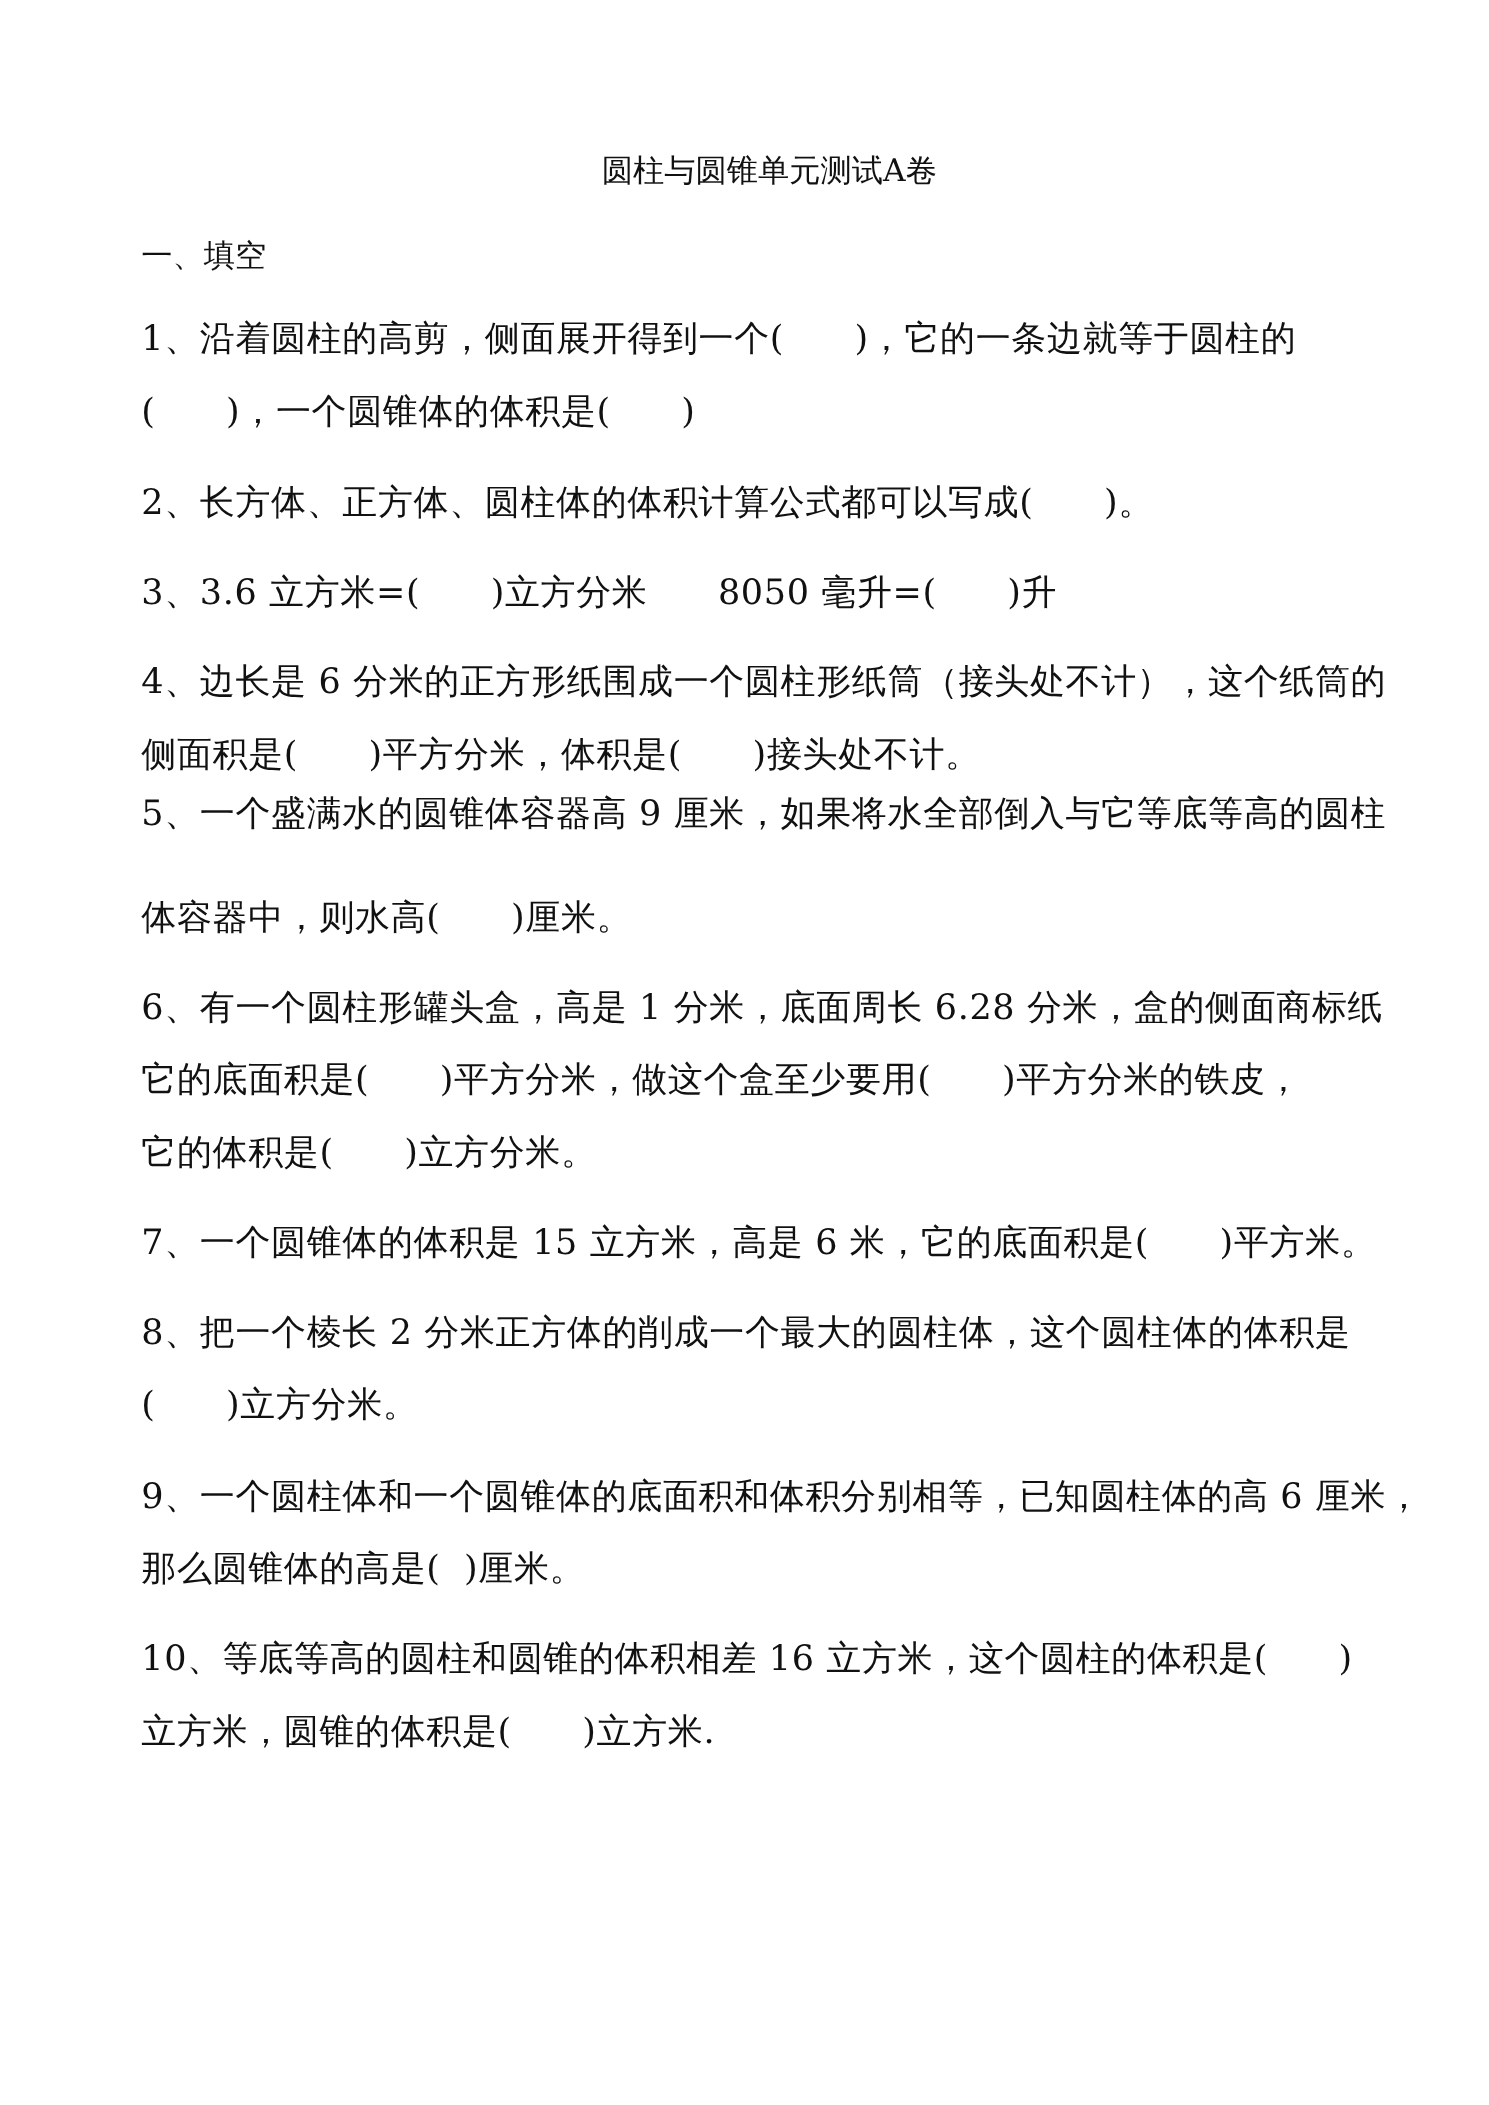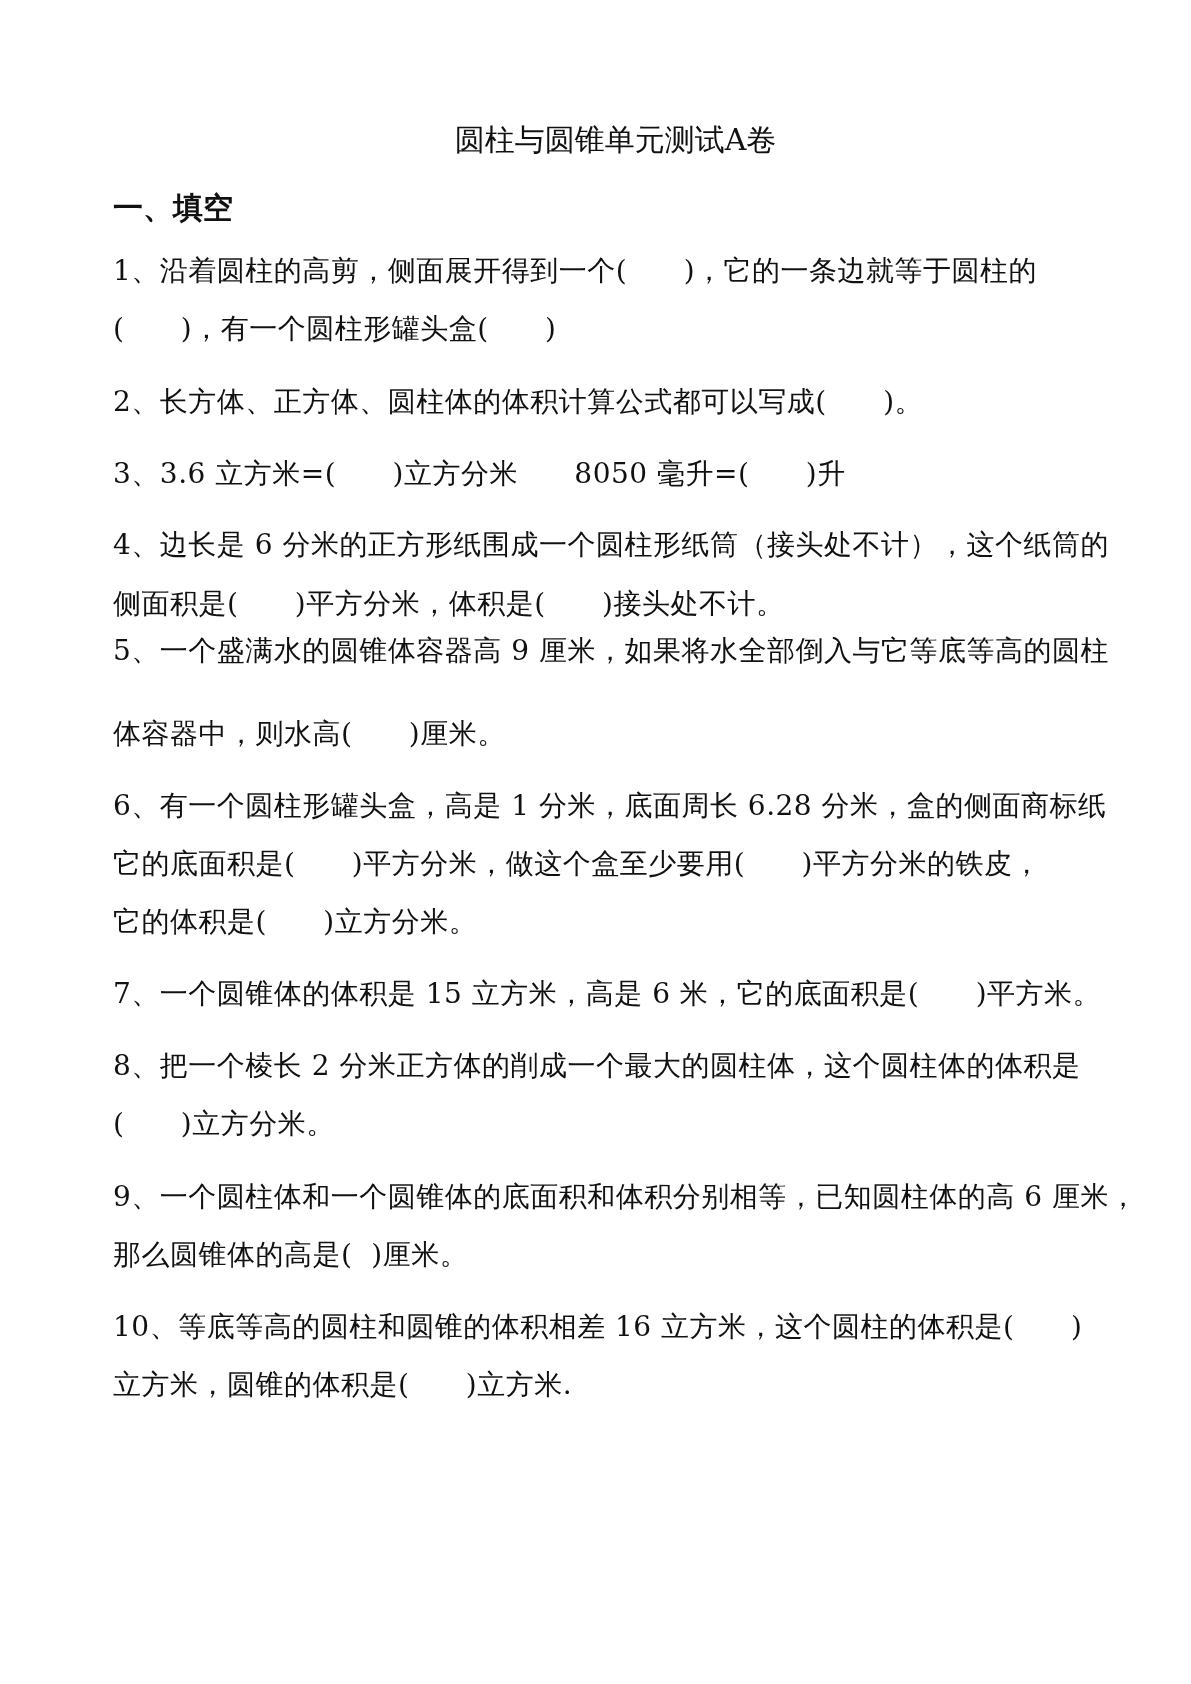--- a/index.html
+++ b/index.html
@@ -3,40 +3,40 @@
 <meta charset="utf-8">
 <style>
   html, body { margin: 0; padding: 0; background: #ffffff; }
   body {
     width: 1191px; height: 1684px; position: relative; overflow: hidden;
     font-family: "DejaVu Serif", "Liberation Serif", serif;
     color: #111111;
   }
   .title {
     position: absolute; top: 120px; left: 0; width: 1191px;
-    text-align: center; font-size: 30px; letter-spacing: 0px;
+    text-align: center; font-size: 25px; letter-spacing: 0px;
     padding-left: 40px; box-sizing: border-box;
   }
   .section {
-    position: absolute; top: 188px; left: 113px; font-size: 30px; font-weight: bold;
+    position: absolute; top: 188px; left: 113px; font-size: 25px;
   }
   .line {
     position: absolute; left: 113px; font-size: 28px; white-space: pre;
     letter-spacing: 0.5px;
   }
 </style>
 </head>
 <body>
 
 <div>
   <div class="title">圆柱与圆锥单元测试A卷</div>
   <div class="section">一、填空</div>
 
   <div class="line" style="top:252px">1、沿着圆柱的高剪，侧面展开得到一个(      )，它的一条边就等于圆柱的</div>
-  <div class="line" style="top:310px">(      )，有一个圆柱形罐头盒(      )</div>
+  <div class="line" style="top:310px">(      )，一个圆锥体的体积是(      )</div>
   <div class="line" style="top:383px">2、长方体、正方体、圆柱体的体积计算公式都可以写成(      )。</div>
   <div class="line" style="top:455px">3、3.6 立方米=(      )立方分米      8050 毫升=(      )升</div>
   <div class="line" style="top:526px">4、边长是 6 分米的正方形纸围成一个圆柱形纸筒（接头处不计），这个纸筒的</div>
   <div class="line" style="top:585px">侧面积是(      )平方分米，体积是(      )接头处不计。</div>
   <div class="line" style="top:632px">5、一个盛满水的圆锥体容器高 9 厘米，如果将水全部倒入与它等底等高的圆柱</div>
   <div class="line" style="top:715px">体容器中，则水高(      )厘米。</div>
   <div class="line" style="top:787px">6、有一个圆柱形罐头盒，高是 1 分米，底面周长 6.28 分米，盒的侧面商标纸</div>
   <div class="line" style="top:845px">它的底面积是(      )平方分米，做这个盒至少要用(      )平方分米的铁皮，</div>
   <div class="line" style="top:903px">它的体积是(      )立方分米。</div>
   <div class="line" style="top:975px">7、一个圆锥体的体积是 15 立方米，高是 6 米，它的底面积是(      )平方米。</div>

